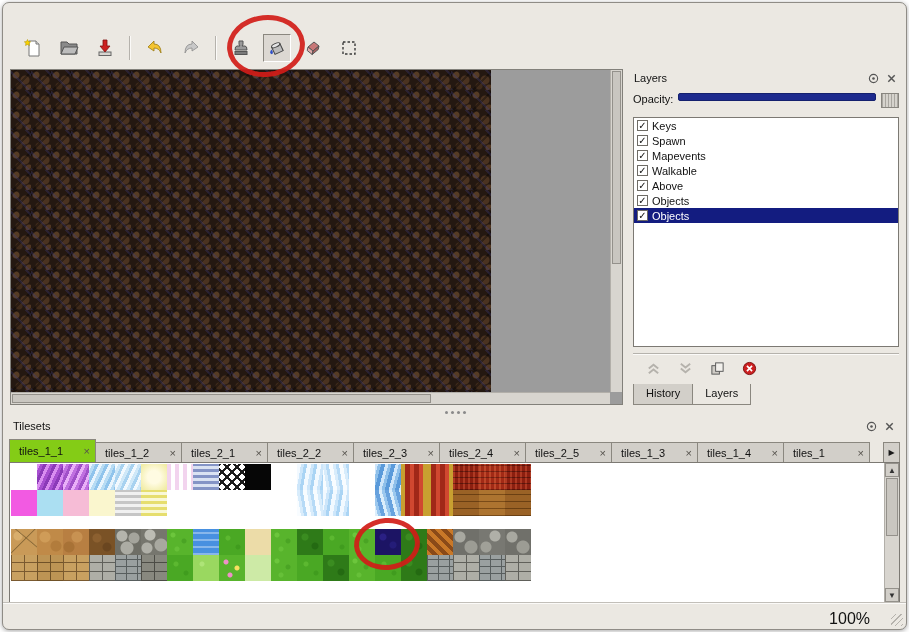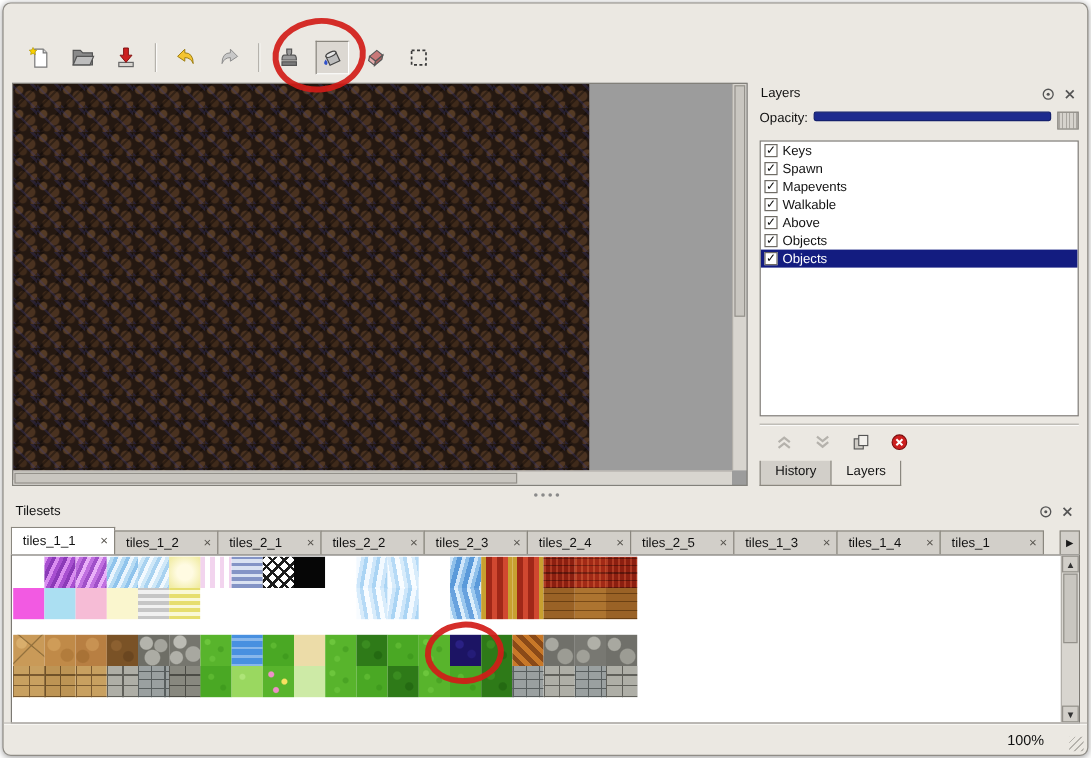--- a/index.html
+++ b/index.html
@@ -57,38 +57,38 @@
     border-top:1px solid #b5b2ac; box-shadow: inset 0 1px 0 #fbfaf8; }
   .lp-btn { width:20px; height:20px; display:flex; align-items:center; justify-content:center; }
   .dock-tabs { position:absolute; left:3px; bottom:0; height:21px; display:flex; }
   .dock-tab { padding:3px 12px; border:1px solid #8a877f; border-top:none; background:#d2cfc9; margin-right:-1px; }
   .dock-tab.active { background:#ebe8e2; position:relative; }
   
   .tilesets-dock { position:absolute; left:6px; right:6px; top:414px; height:186px; font-size:11px; }
   .ts-tabbar { position:absolute; left:0; right:19px; top:22px; height:24px; display:flex; align-items:flex-end; overflow:hidden; }
   .ts-tab { flex:0 0 auto; width:87px; height:21px; display:flex; align-items:center; gap:5px; padding:0 5px 0 9px;
     background:#d2cfc9; border:1px solid #8a877f; margin-right:-1px; }
-  .ts-tab.active { background:#ffffff; height:24px; border-bottom-color:#f6f4f0; }
+  .ts-tab.active { background:#84cc16; height:24px; border-bottom-color:#f6f4f0; }
   .ts-label { flex:1; overflow:hidden; white-space:nowrap; }
   .ts-close { color:#55524c; font-size:11px; line-height:10px; }
   .ts-scrollright { position:absolute; right:0; top:25px; width:17px; height:21px; border:1px solid #8a877f; background:#d2cfc9;
     display:flex; align-items:center; justify-content:center; font-size:8px; color:#1a1a1a; }
   .ts-content { position:absolute; left:0; right:0; top:45px; bottom:0; background:#fff; border:1px solid #7c7973; }
   .tile-grid { position:absolute; left:1px; top:1px; }
   .tile-row { display:flex; }
   .tile { width:26px; height:26px; flex:0 0 auto; }
   .tile-gap { height:13px; }
   .ts-vscroll { position:absolute; right:0; top:0; bottom:0; width:15px; background:#d8d5cf; border-left:1px solid #b2afa9; }
   .ts-arrow { position:absolute; left:0; right:0; height:14px; background:#d2cfc9; border:1px solid #94918b; font-size:8px; color:#333;
     display:flex; align-items:center; justify-content:center; }
   .ts-arrow.up { top:0; } .ts-arrow.down { bottom:0; }
   .ts-thumb { position:absolute; left:1px; right:1px; top:15px; height:58px; background:#c9c6c0; border:1px solid #94918b; }
   
   .statusbar { position:absolute; left:0; right:0; bottom:0; height:27px; border-top:1px solid #c2bfb9; box-shadow: inset 0 1px 0 #fbfaf8; }
-  .zoom { position:absolute; right:36px; top:7px; font-size:12px; }
+  .zoom { position:absolute; right:36px; top:7px; font-size:16px; }
   .grip { position:absolute; right:3px; bottom:3px; width:12px; height:12px;
     background: repeating-linear-gradient(135deg, transparent 0 3px, #b5b2ac 3px 4px); }
   
   .anno { position:absolute; border:5px solid rgba(209,28,24,.92); border-radius:50%; pointer-events:none; z-index:60; }
   .anno.a1 { left:224px; top:12px; width:78px; height:62px; transform:rotate(-6deg); }
   .anno.a2 { left:351px; top:515px; width:66px; height:52px; transform:rotate(-4deg); }
   
   .t-white{background:#fff}
   .t-black{background:#060606}
   .t-magenta{background:#f25ae2}

